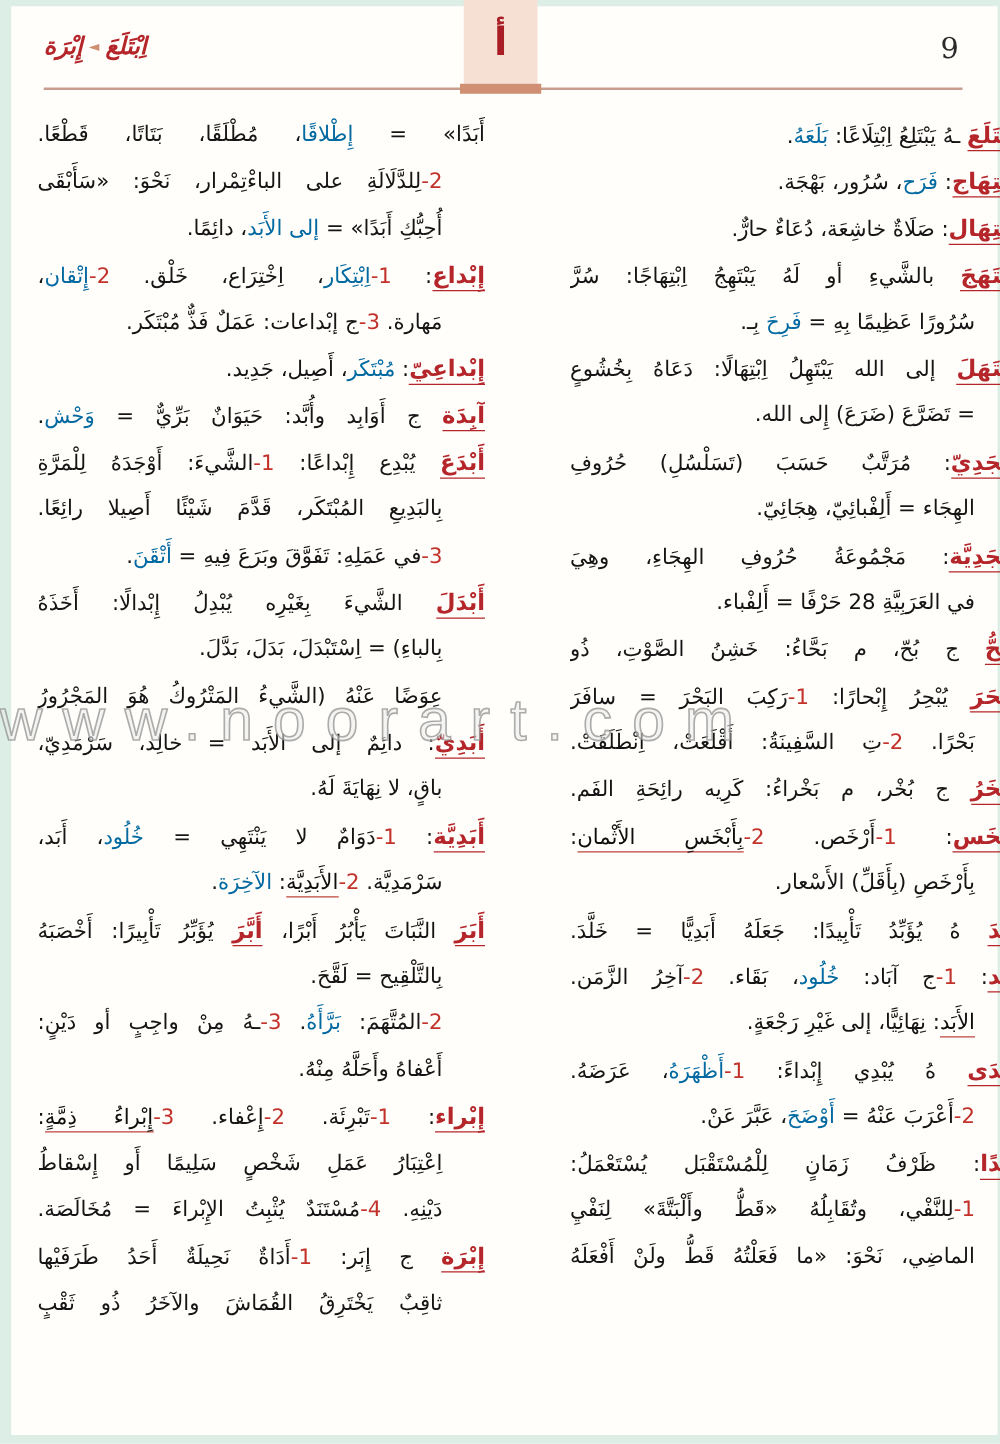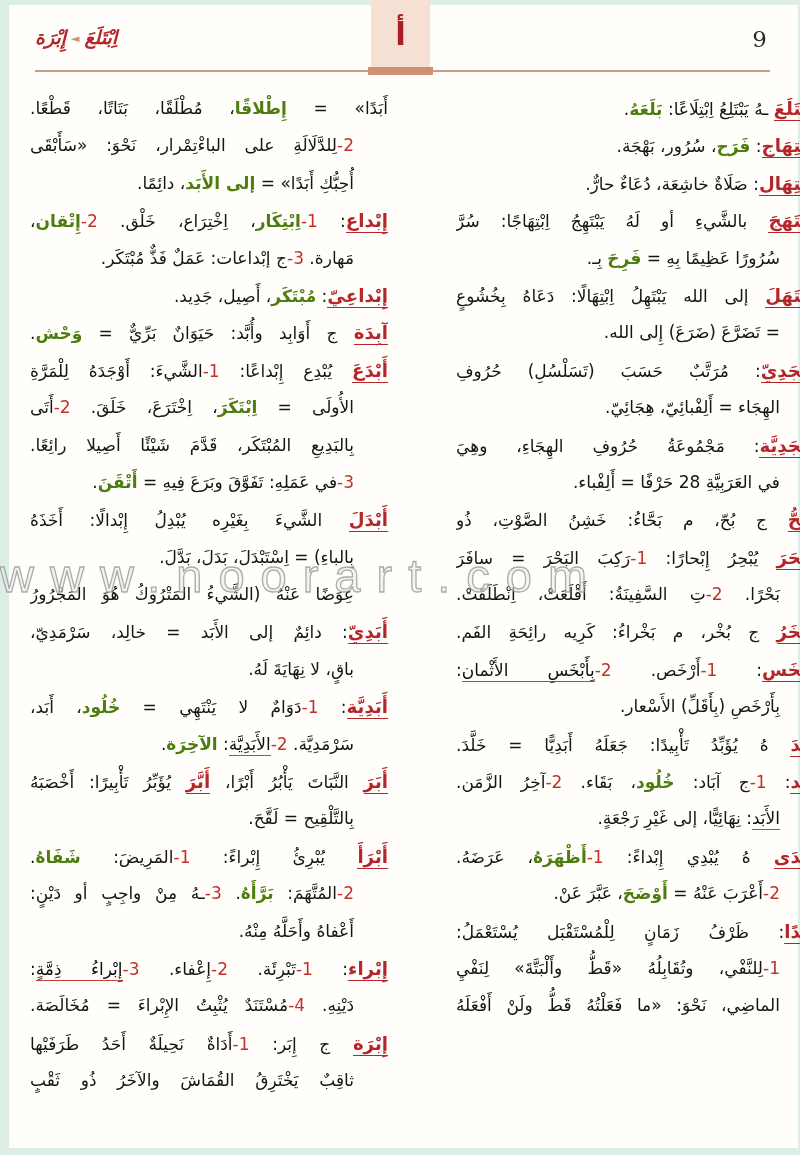--- a/index.html
+++ b/index.html
@@ -25,21 +25,21 @@
   #col-right{left:432px;margin-left:24px;}
   #col-left{left:30px;}
   .line{height:37.4px;line-height:37.4px;overflow:hidden;text-align:right;}
   .line.just{text-align:justify;text-align-last:justify;}
   .line.ind{padding-right:34px;}
 
   .seg-h{color:#b5262b;font-weight:bold;font-size:1.07em;
          border-bottom:1.6px solid #b5262b;padding-bottom:1px;}
   .seg-r{color:#c2322a;}
   .seg-b{color:#151515;}
-  .seg-bd{color:#4d7c0f;font-weight:bold;}
+  .seg-bd{color:#0369a1;font-weight:normal;}
   .seg-u{color:#0e0e0e;border-bottom:1.6px solid #c0443c;padding-bottom:1px;}
 
   
   .watermark{position:absolute;left:0;width:100%;top:548px;z-index:5;direction:ltr;
              text-align:left;font-family:Liberation Sans, sans-serif;font-size:47px;
              letter-spacing:16px;color:rgba(235,235,235,0.55);
              -webkit-text-stroke:1.3px rgba(145,145,145,0.75);
              pointer-events:none;white-space:nowrap;}
 </style>
 </head>
@@ -88,35 +88,34 @@
     </div>
   <div class="col" id="col-left">
       <div class="line just"><span class="seg-b">أَبَدًا» = </span><span class="seg-bd">إِطْلاقًا</span><span class="seg-b">، مُطْلَقًا، بَتَاتًا، قَطْعًا.</span></div>
       <div class="line just ind"><span class="seg-r">2-</span><span class="seg-b">لِلدَّلَالَةِ على الباءْتِمْرار، نَحْوَ: «سَأَبْقَى</span></div>
       <div class="line ind"><span class="seg-b">أُحِبُّكِ أَبَدًا» = </span><span class="seg-bd">إلى الأَبَد</span><span class="seg-b">، دائِمًا.</span></div>
       <div class="line just"><span class="seg-h">إِبْداع</span><span class="seg-b">: </span><span class="seg-r">1-</span><span class="seg-bd">اِبْتِكَار</span><span class="seg-b">، اِخْتِرَاع، خَلْق. </span><span class="seg-r">2-</span><span class="seg-bd">إِتْقان</span><span class="seg-b">،</span></div>
       <div class="line ind"><span class="seg-b">مَهارة. </span><span class="seg-r">3-</span><span class="seg-b">ج إبْداعات: عَمَلٌ فَذٌّ مُبْتَكَر.</span></div>
       <div class="line"><span class="seg-h">إِبْداعِيّ</span><span class="seg-b">: </span><span class="seg-bd">مُبْتَكَر</span><span class="seg-b">، أَصِيل، جَدِيد.</span></div>
       <div class="line just"><span class="seg-h">آبِدَة</span><span class="seg-b"> ج أَوَابِد وأُبَّد: حَيَوَانٌ بَرِّيٌّ = </span><span class="seg-bd">وَحْش</span><span class="seg-b">.</span></div>
       <div class="line just"><span class="seg-h">أَبْدَعَ</span><span class="seg-b"> يُبْدِع إِبْداعًا: </span><span class="seg-r">1-</span><span class="seg-b">الشَّيءَ: أَوْجَدَهُ لِلْمَرَّةِ</span></div>
-      <div class="line just ind"><span class="seg-b">الأُولَى = </span><span class="seg-bd">اِبْتَكَرَ</span><span class="seg-b">، اِخْتَرَعَ، خَلَقَ. </span><span class="seg-r">2-</span><span class="seg-b">أَتَى</span></div>
       <div class="line just ind"><span class="seg-b">بِالبَدِيعِ المُبْتَكَر، قَدَّمَ شَيْئًا أَصِيلا رائِعًا.</span></div>
       <div class="line ind"><span class="seg-r">3-</span><span class="seg-b">في عَمَلِهِ: تَفَوَّقَ وبَرَعَ فِيهِ = </span><span class="seg-bd">أَتْقَنَ</span><span class="seg-b">.</span></div>
       <div class="line just"><span class="seg-h">أَبْدَلَ</span><span class="seg-b"> الشَّيءَ بِغَيْرِه يُبْدِلُ إِبْدالًا: أَخَذَهُ</span></div>
       <div class="line ind"><span class="seg-b">بِالباءِ) = اِسْتَبْدَلَ، بَدَلَ، بَدَّلَ.</span></div>
       <div class="line just ind"><span class="seg-b">عِوَضًا عَنْهُ (الشَّيءُ المَتْرُوكُ هُوَ المَجْرُورُ</span></div>
       <div class="line just"><span class="seg-h">أَبَدِيّ</span><span class="seg-b">: دائِمٌ إلى الأَبَد = خالِد، سَرْمَدِيّ،</span></div>
       <div class="line ind"><span class="seg-b">باقٍ، لا نِهَايَةَ لَهُ.</span></div>
       <div class="line just"><span class="seg-h">أَبَدِيَّة</span><span class="seg-b">: </span><span class="seg-r">1-</span><span class="seg-b">دَوَامٌ لا يَنْتَهِي = </span><span class="seg-bd">خُلُود</span><span class="seg-b">، أَبَد،</span></div>
       <div class="line ind"><span class="seg-b">سَرْمَدِيَّة. </span><span class="seg-r">2-</span><span class="seg-u">الأَبَدِيَّة</span><span class="seg-b">: </span><span class="seg-bd">الآخِرَة</span><span class="seg-b">.</span></div>
       <div class="line just"><span class="seg-h">أَبَرَ</span><span class="seg-b"> النَّبَاتَ يَأْبُرُ أَبْرًا، </span><span class="seg-h">أَبَّرَ</span><span class="seg-b"> يُؤَبِّرُ تَأْبِيرًا: أَخْصَبَهُ</span></div>
       <div class="line ind"><span class="seg-b">بِالتَّلْقِيح = لَقَّحَ.</span></div>
-      <div class="line just"><span class="seg-h">أَبْرَأَ</span><span class="seg-b"> يُبْرِئُ إِبْراءً: </span><span class="seg-r">1-</span><span class="seg-b">المَرِيضَ: </span><span class="seg-bd">شَفَاهُ</span><span class="seg-b">.</span></div>
       <div class="line just ind"><span class="seg-r">2-</span><span class="seg-b">المُتَّهَمَ: </span><span class="seg-bd">بَرَّأَهُ</span><span class="seg-b">. </span><span class="seg-r">3-</span><span class="seg-b">ـهُ مِنْ واجِبٍ أو دَيْنٍ:</span></div>
       <div class="line ind"><span class="seg-b">أَعْفاهُ وأَحَلَّهُ مِنْهُ.</span></div>
       <div class="line just"><span class="seg-h">إِبْراء</span><span class="seg-b">: </span><span class="seg-r">1-</span><span class="seg-b">تَبْرِئَة. </span><span class="seg-r">2-</span><span class="seg-b">إِعْفاء. </span><span class="seg-r">3-</span><span class="seg-u">إِبْراءُ ذِمَّةٍ</span><span class="seg-b">:</span></div>
+      <div class="line just ind"><span class="seg-b">اِعْتِبَارُ عَمَلِ شَخْصٍ سَلِيمًا أَو إِسْقاطُ</span></div>
       <div class="line just ind"><span class="seg-b">دَيْنِهِ. </span><span class="seg-r">4-</span><span class="seg-b">مُسْتَنَدٌ يُثْبِتُ الإِبْراءَ = مُخَالَصَة.</span></div>
       <div class="line just"><span class="seg-h">إِبْرَة</span><span class="seg-b"> ج إِبَر: </span><span class="seg-r">1-</span><span class="seg-b">أَدَاةٌ نَحِيلَةٌ أَحَدُ طَرَفَيْها</span></div>
       <div class="line just ind"><span class="seg-b">ثاقِبٌ يَخْتَرِقُ القُمَاشَ والآخَرُ ذُو ثَقْبٍ</span></div>
     </div>
 
   <div class="watermark">www.noorart.com</div>
 </div>
 
 </body></html>

